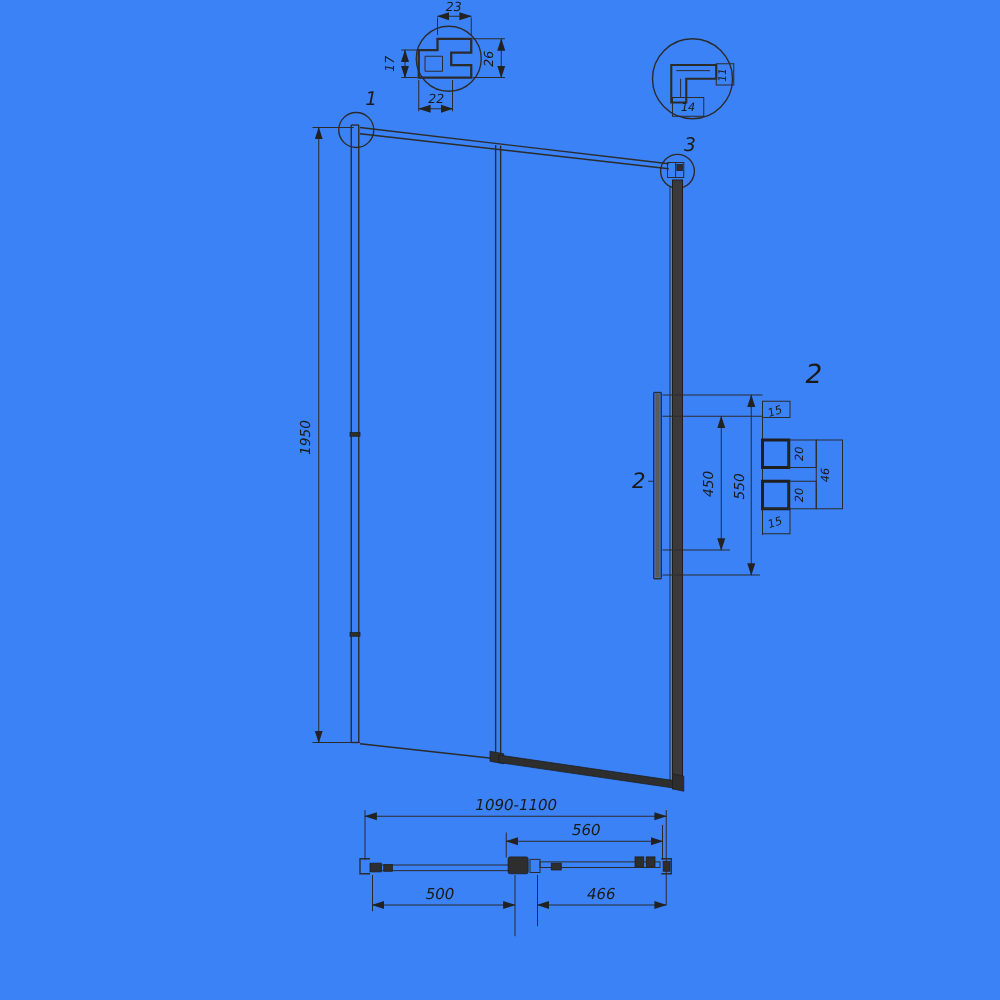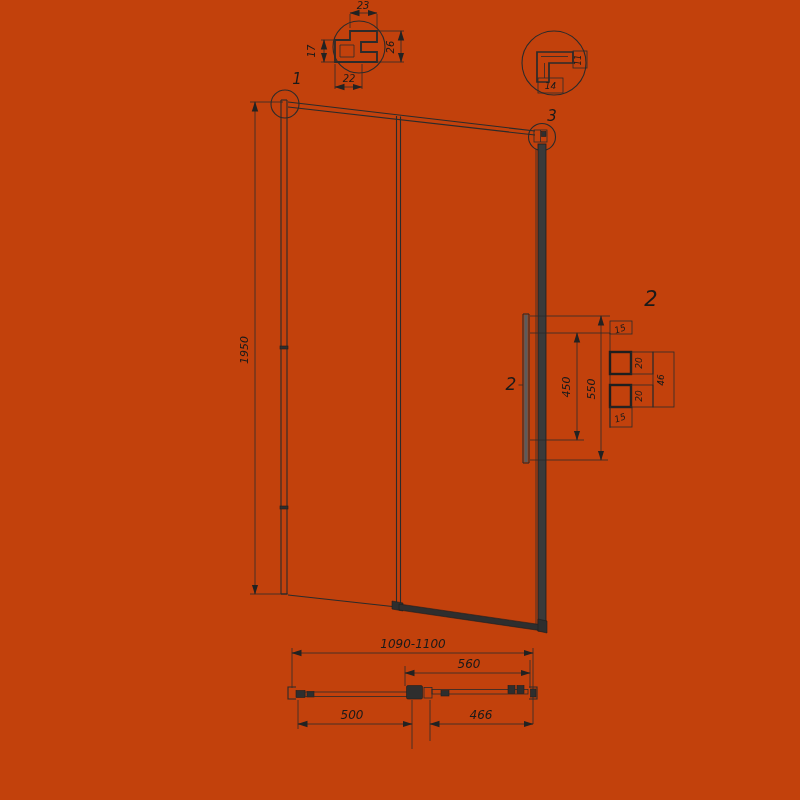--- a/index.html
+++ b/index.html
@@ -1,16 +1,16 @@
 <!DOCTYPE html>
 <html><head>
 <meta charset="utf-8">
 <style>
   html,body{margin:0;padding:0;background:#ffffff;}
-  .stage{position:relative;width:800px;height:800px;background:#c2410c;overflow:hidden;
+  .stage{position:relative;width:800px;height:800px;background:#3b82f6;overflow:hidden;
          font-family:"DejaVu Sans", sans-serif;}
   svg{display:block;}
   .ln{stroke:#2b2b2b;stroke-width:1.1;fill:none;}
   .thin{stroke:#2b2b2b;stroke-width:0.8;fill:none;}
   .thick{stroke:#1e1e1e;stroke-width:2.4;fill:none;}
   .dimln{stroke:#2b2b2b;stroke-width:0.8;fill:none;}
   .darkfill{fill:#2e2e2e;stroke:#1e1e1e;stroke-width:0.6;}
   .dim{font:italic 11px "DejaVu Sans",sans-serif;fill:#1a1a1a;}
   .dimsm{font:italic 9px "DejaVu Sans",sans-serif;fill:#1a1a1a;}
   .dimmd{font:italic 10px "DejaVu Sans",sans-serif;fill:#1a1a1a;}

